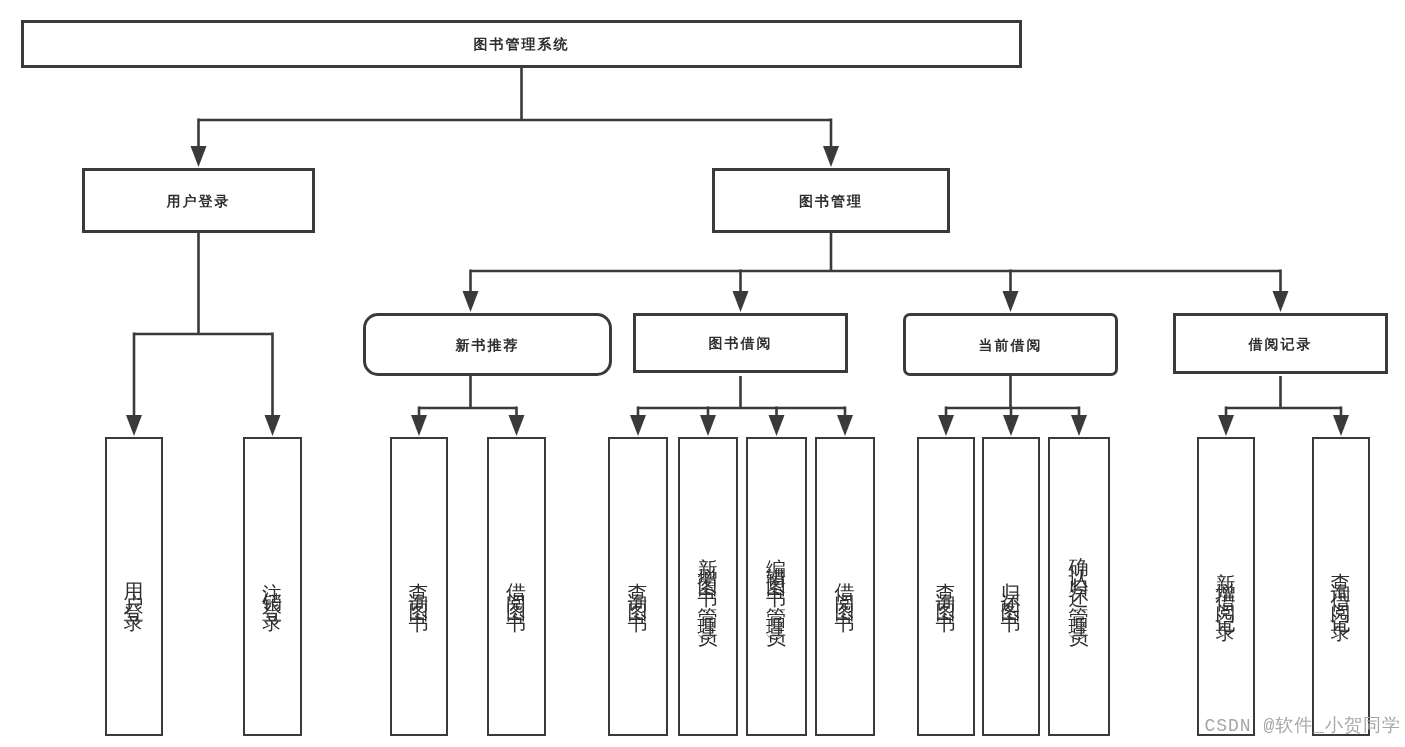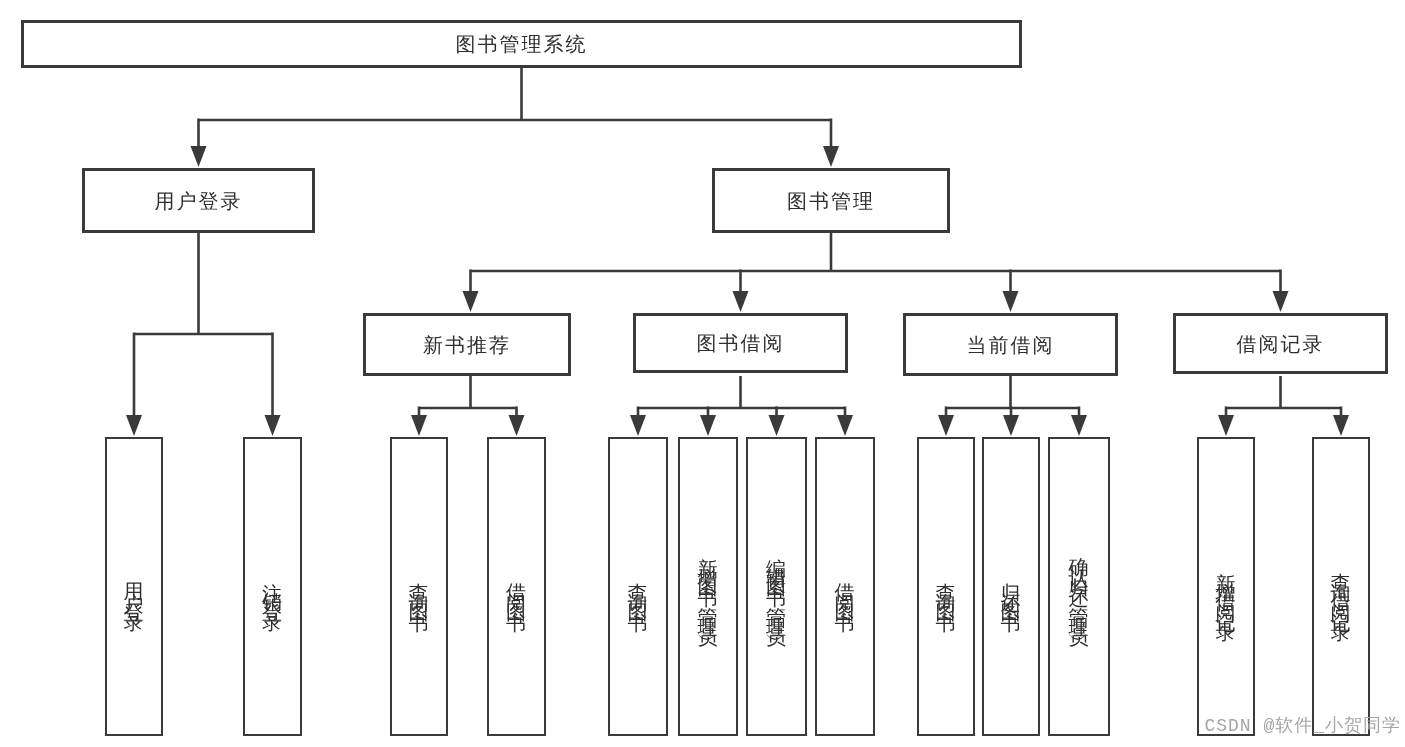--- a/index.html
+++ b/index.html
@@ -31,24 +31,25 @@
     box-sizing: border-box;
     background: #ffffff;
     border: 3px solid #3a3a3a;
     display: flex;
     align-items: center;
     justify-content: center;
     z-index: 1;
     color: #2e2e2e;
   }
   .node.h span {
-    font-size: 20px;
+    font-size: 14px;
     letter-spacing: 2px;
     white-space: nowrap;
     line-height: 1;
+    font-weight: bold;
   }
   .node.v { border-width: 2.5px; }
   .node.v span {
     writing-mode: vertical-lr;
     text-orientation: mixed;
     font-size: 20px;
     letter-spacing: 10px;
     line-height: 1;
   }
   #watermark {
@@ -148,27 +149,27 @@
     <span>图书管理系统</span>
   </div>
 
   <div class="node h" style="left:82px; top:168px; width:233px; height:65px;">
     <span>用户登录</span>
   </div>
   <div class="node h" style="left:712px; top:168px; width:238px; height:65px;">
     <span>图书管理</span>
   </div>
 
-  <div class="node h" style="left:363px; top:313px; width:208px; height:63px;">
+  <div class="node h" style="left:363px; top:313px; width:249px; height:63px;border-radius:15px;">
     <span>新书推荐</span>
   </div>
   <div class="node h" style="left:633px; top:313px; width:215px; height:60px;">
     <span>图书借阅</span>
   </div>
-  <div class="node h" style="left:903px; top:313px; width:215px; height:63px;">
+  <div class="node h" style="left:903px; top:313px; width:215px; height:63px;border-radius:7px;">
     <span>当前借阅</span>
   </div>
   <div class="node h" style="left:1173px; top:313px; width:215px; height:61px;">
     <span>借阅记录</span>
   </div>
 
   <div class="node v" style="left:105px; top:437px; width:58px; height:299px;">
     <span>用户登录</span>
   </div>
   <div class="node v" style="left:243px; top:437px; width:59px; height:299px;">

